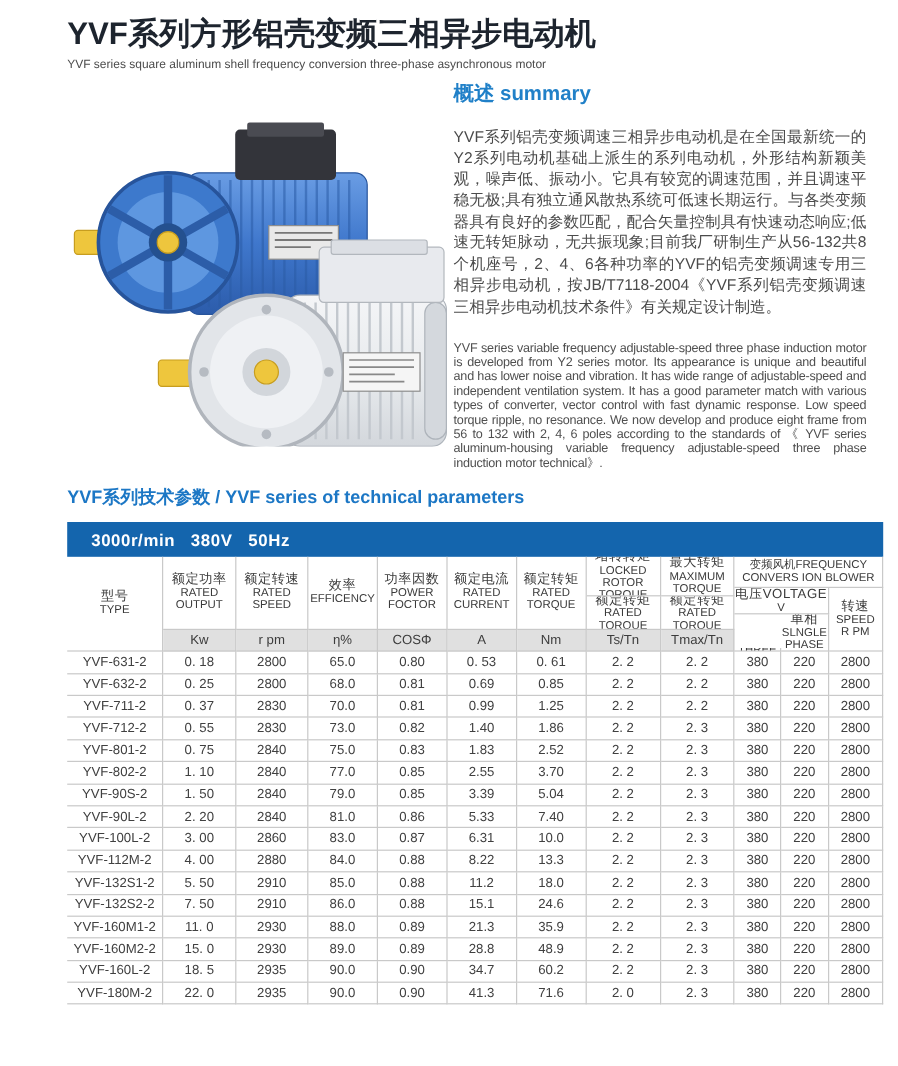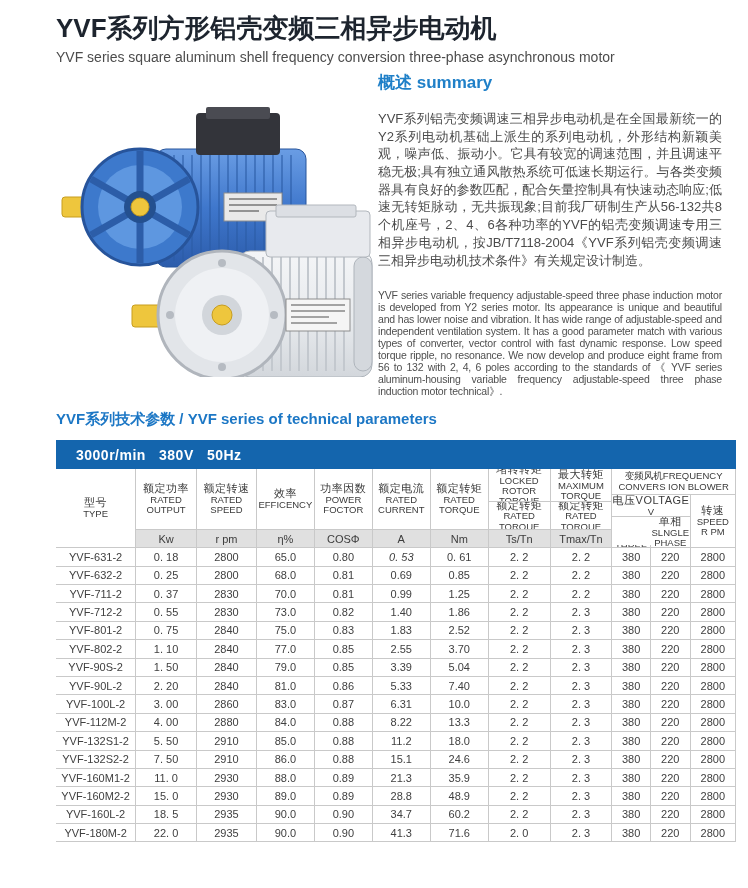--- a/index.html
+++ b/index.html
@@ -2,21 +2,21 @@
 <html><head>
 <meta charset="utf-8">
 <style>
   html,body{margin:0;padding:0;background:#fff;}
   body{font-family:"Liberation Sans","DejaVu Sans",sans-serif;}
   .page{width:748px;height:888px;box-sizing:border-box;position:relative;
         padding:14px 12px 0 56px;overflow:hidden;background:#fff;}
 
   
   .title{margin:0;font-size:26px;line-height:1.15;font-weight:bold;color:#1d242e;letter-spacing:0;}
-  .subtitle{margin:5px 0 0;font-size:14px;color:#4c4c4c;}
+  .subtitle{margin:5px 0 0;font-size:10px;color:#4c4c4c;}
 
   
   .overview{display:flex;margin-top:6px;}
   .motors{flex:0 0 322px;position:relative;}
   .motors svg{display:block;margin-top:34px;}
   .otext{flex:1;padding-right:14px;min-width:0;}
   .summary-h{margin:0 0 16px;font-size:17px;font-weight:600;color:#2080c8;}
   .p-cn{margin:0 0 20px;font-size:13px;line-height:17.7px;text-align:justify;color:#4b4b4b;}
   .p-en{margin:0;font-size:10.5px;line-height:12px;letter-spacing:-0.2px;text-align:justify;color:#4f4f4f;}
 
@@ -196,21 +196,21 @@
     <div class="unit u6">A</div>
     <div class="unit u7">Nm</div>
     <div class="unit u8">Ts/Tn</div>
     <div class="unit u9">Tmax/Tn</div>
 
   <div class="td" style="grid-area: 6 / 1;">YVF-631-2</div>
       <div class="td" style="grid-area: 6 / 2;">0. 18</div>
       <div class="td" style="grid-area: 6 / 3;">2800</div>
       <div class="td" style="grid-area: 6 / 4;">65.0</div>
       <div class="td" style="grid-area: 6 / 5;">0.80</div>
-      <div class="td" style="grid-area: 6 / 6; font-style: italic;">0. 53</div>
+      <div class="td" style="grid-area: 6 / 6;">0. 53</div>
       <div class="td" style="grid-area: 6 / 7;">0. 61</div>
       <div class="td" style="grid-area: 6 / 8;">2. 2</div>
       <div class="td" style="grid-area: 6 / 9;">2. 2</div>
       <div class="td" style="grid-area: 6 / 10;">380</div>
       <div class="td" style="grid-area: 6 / 11;">220</div>
       <div class="td" style="grid-area: 6 / 12;">2800</div>
       <div class="td" style="grid-area: 7 / 1;">YVF-632-2</div>
       <div class="td" style="grid-area: 7 / 2;">0. 25</div>
       <div class="td" style="grid-area: 7 / 3;">2800</div>
       <div class="td" style="grid-area: 7 / 4;">68.0</div>

